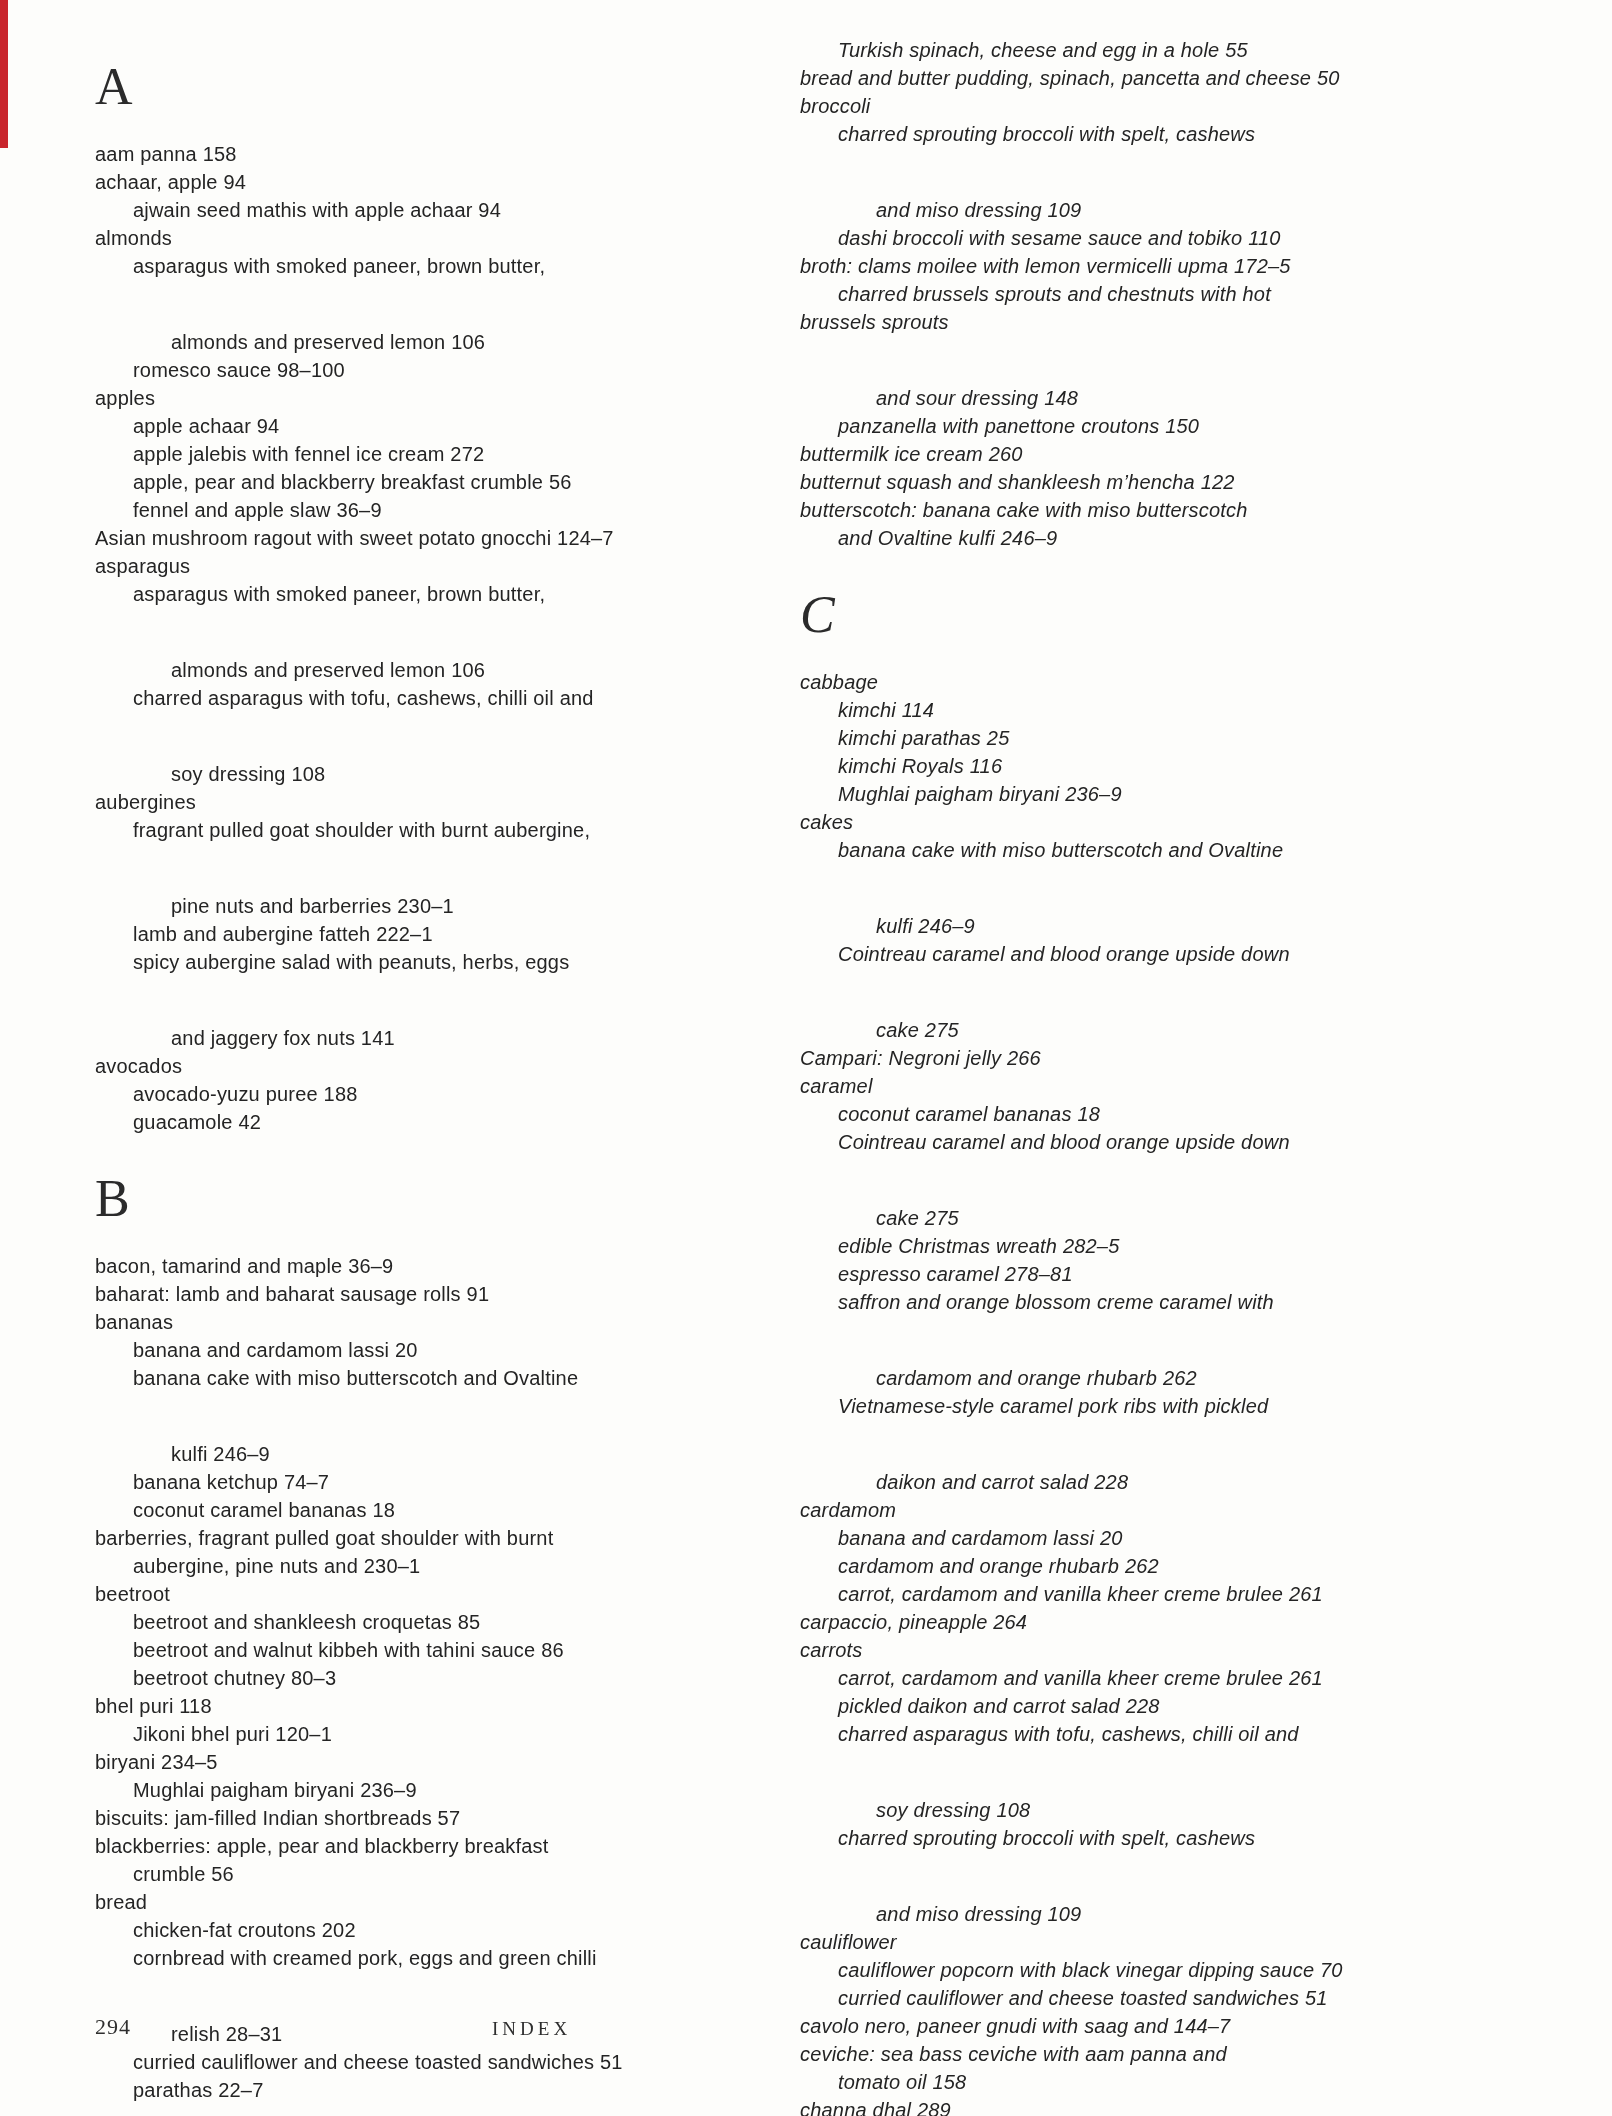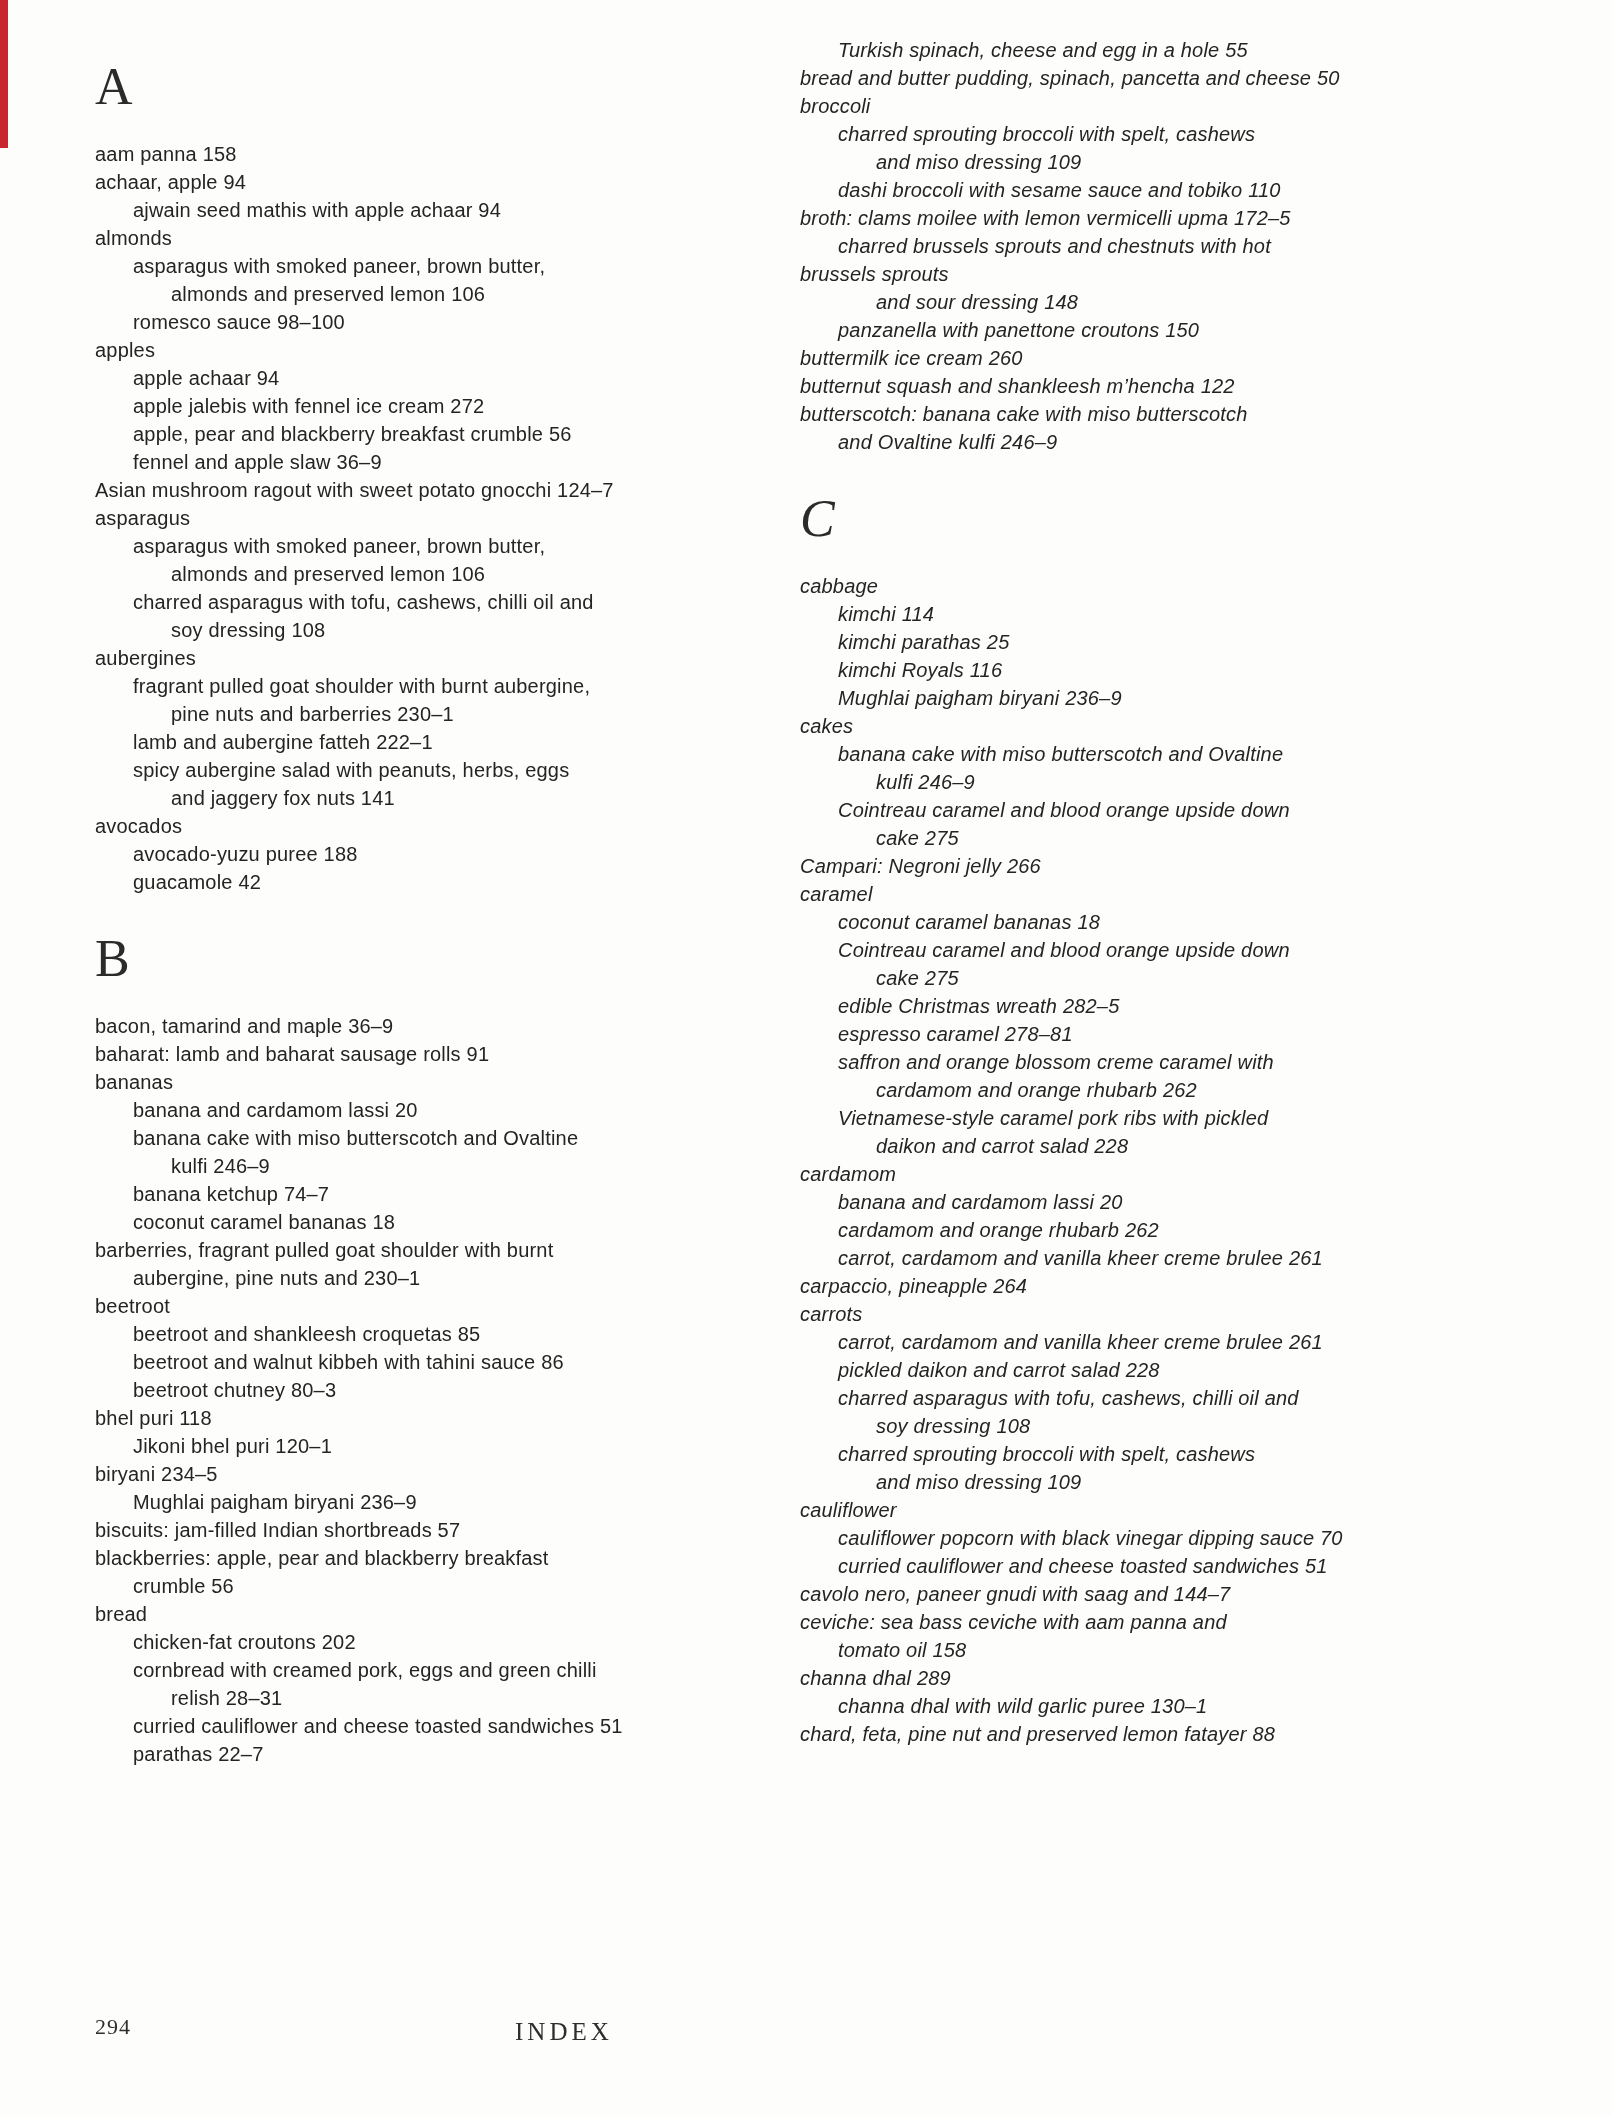--- a/index.html
+++ b/index.html
@@ -32,34 +32,34 @@
   .col .letter-heading:not(:first-child) { margin-top:34px; }
   .entry-line {
     font-size:20px;
     line-height:28px;
     letter-spacing:0.2px;
     white-space:nowrap;
     color:#242424;
   }
   .indent-0 { padding-left:0; }
   .indent-1 { padding-left:38px; }
-  .indent-2 { padding-left:76px; }
+  .indent-2 { padding-left:76px;margin-top:48px; }
   .page-footer {
     position:absolute; left:0; top:2014px;
     width:100%; height:42px;
     font-family:"Liberation Serif", serif;
     color:#2e2e2e;
   }
   .folio {
     position:absolute; left:95px; top:0;
     font-size:22px; letter-spacing:1px;
   }
   .running-title {
-    position:absolute; left:515px; top:4px;
-    font-size:25px; letter-spacing:4px;
+    position:absolute; left:492px; top:4px;
+    font-size:19px; letter-spacing:4px;
   }
 </style>
 </head>
 <body>
 
 <div class="page">
   <div class="ribbon" style="background: rgb(201, 37, 44);"></div>
 
   <main>
     <section class="col col-left">

